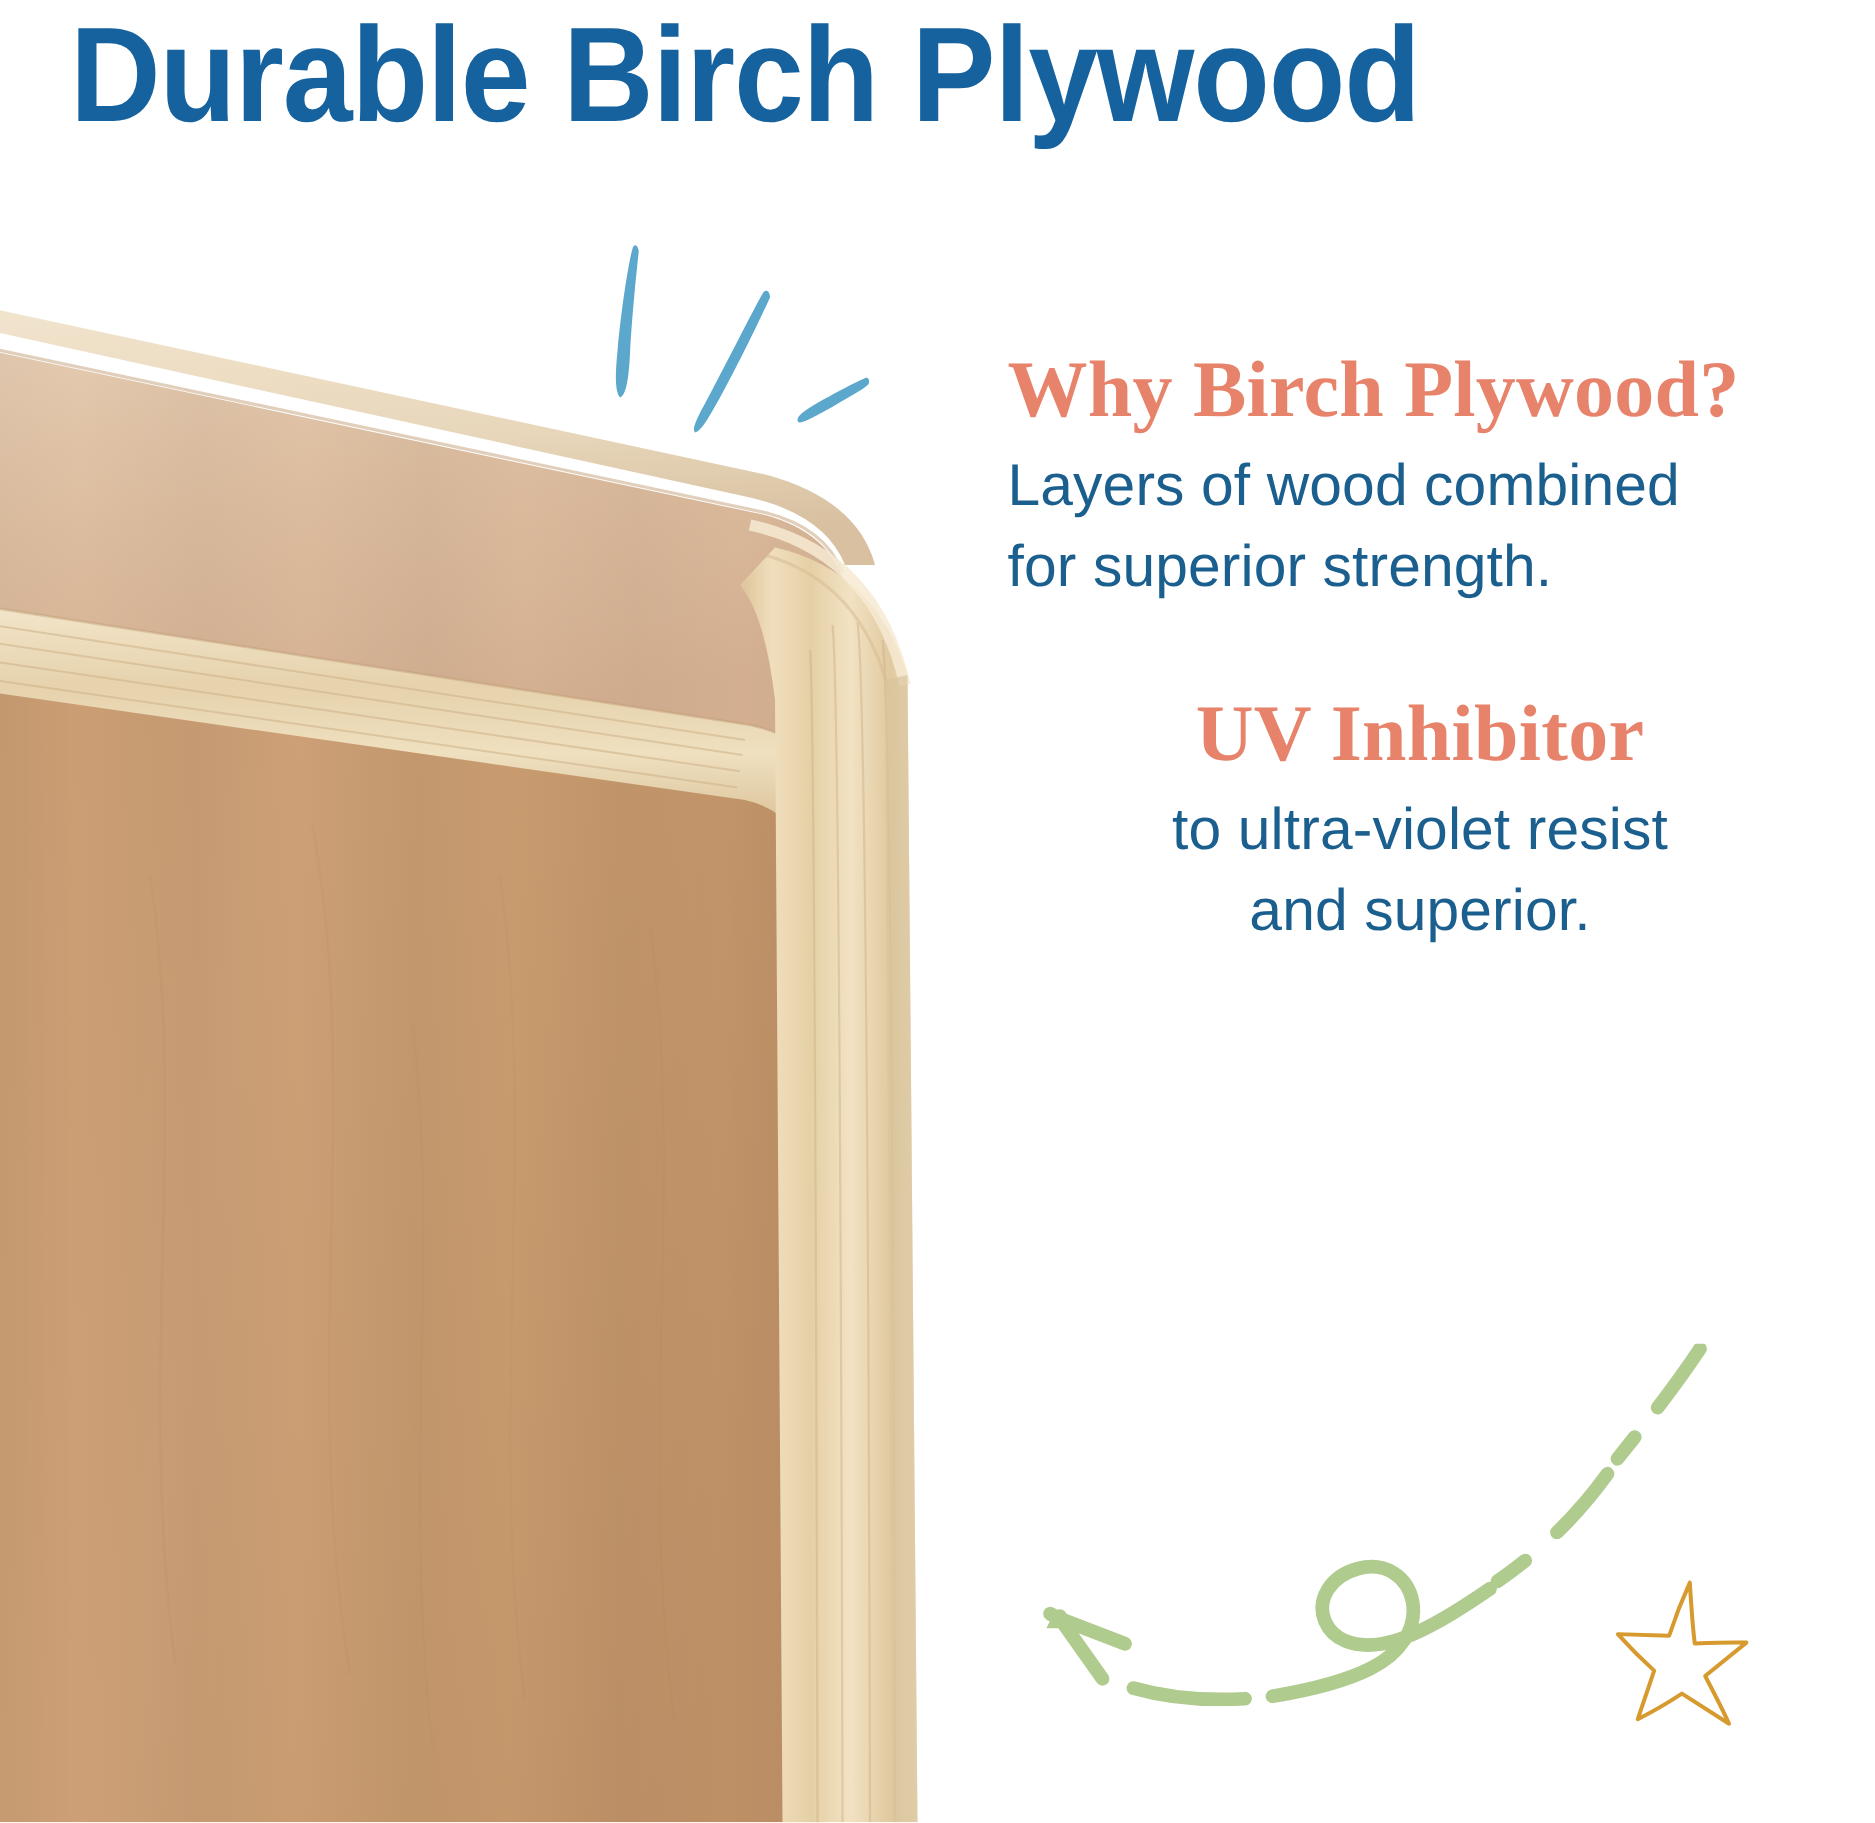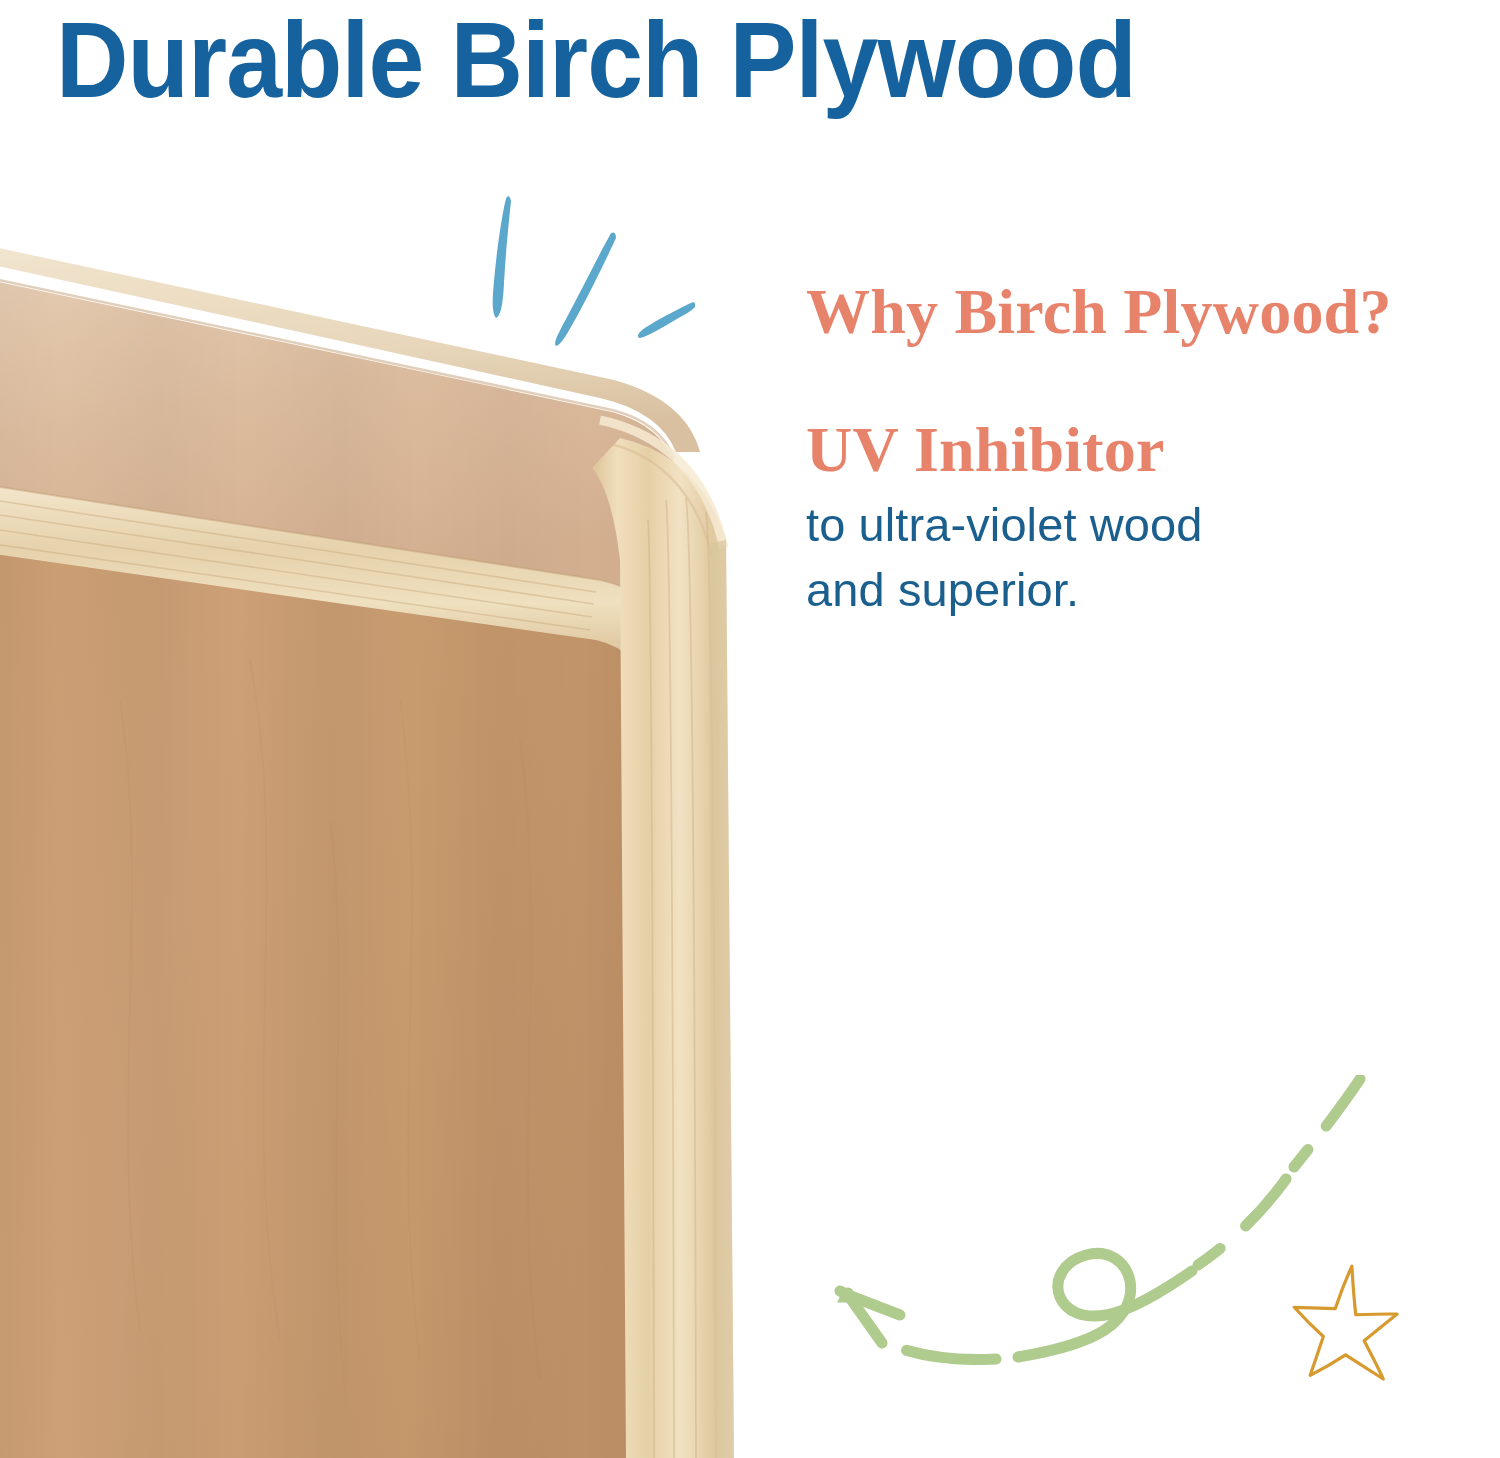--- a/index.html
+++ b/index.html
@@ -48,21 +48,21 @@
   .photo svg { display: block; }
 
   
   .text-col {
     position: absolute;
     left: 806px;
     top: 276px;
     width: 660px;
   }
   .block { margin-bottom: 66px; }
-  .block:last-child { margin-bottom: 12px; }
+  .block:last-child { margin-bottom: 12px; text-align: center; }
 
   .block-heading {
     font-family: "Liberation Serif", "DejaVu Serif", serif;
     font-weight: 700;
     font-size: 64px;
     line-height: 1.12;
     color: #E8836B;
     margin: 0 0 8px 0;
     letter-spacing: 0.2px;
     white-space: nowrap;
@@ -220,27 +220,31 @@
       <path d="M 612 444 Q 690 466 712 556" fill="none" stroke="#D7BB93" stroke-width="2.4" opacity="0.55"></path>
 
       <path d="M 726 540 L 734 1458 L 714 1458 L 708 544 Z" fill="#D9C49C" opacity="0.7"></path>
     </svg>
   </div>
 
   <div class="text-col">
 
     <div class="block">
       <h2 class="block-heading">Why Birch Plywood?</h2>
+      <p class="block-body">
+        <span class="line">Layers of wood combined</span>
+        <span class="line">for superior strength.</span>
+      </p>
     </div>
 
 
     <div class="block">
       <h2 class="block-heading">UV Inhibitor</h2>
       <p class="block-body">
-        <span class="line">to ultra-violet wood</span>
+        <span class="line">to ultra-violet resist</span>
         <span class="line">and superior.</span>
       </p>
     </div>
 
   </div>
 
   <div class="deco deco-sparkles">
     <svg width="240" height="210" viewBox="0 0 240 210" xmlns="http://www.w3.org/2000/svg">
       <g fill="#5BA8CC">
 

